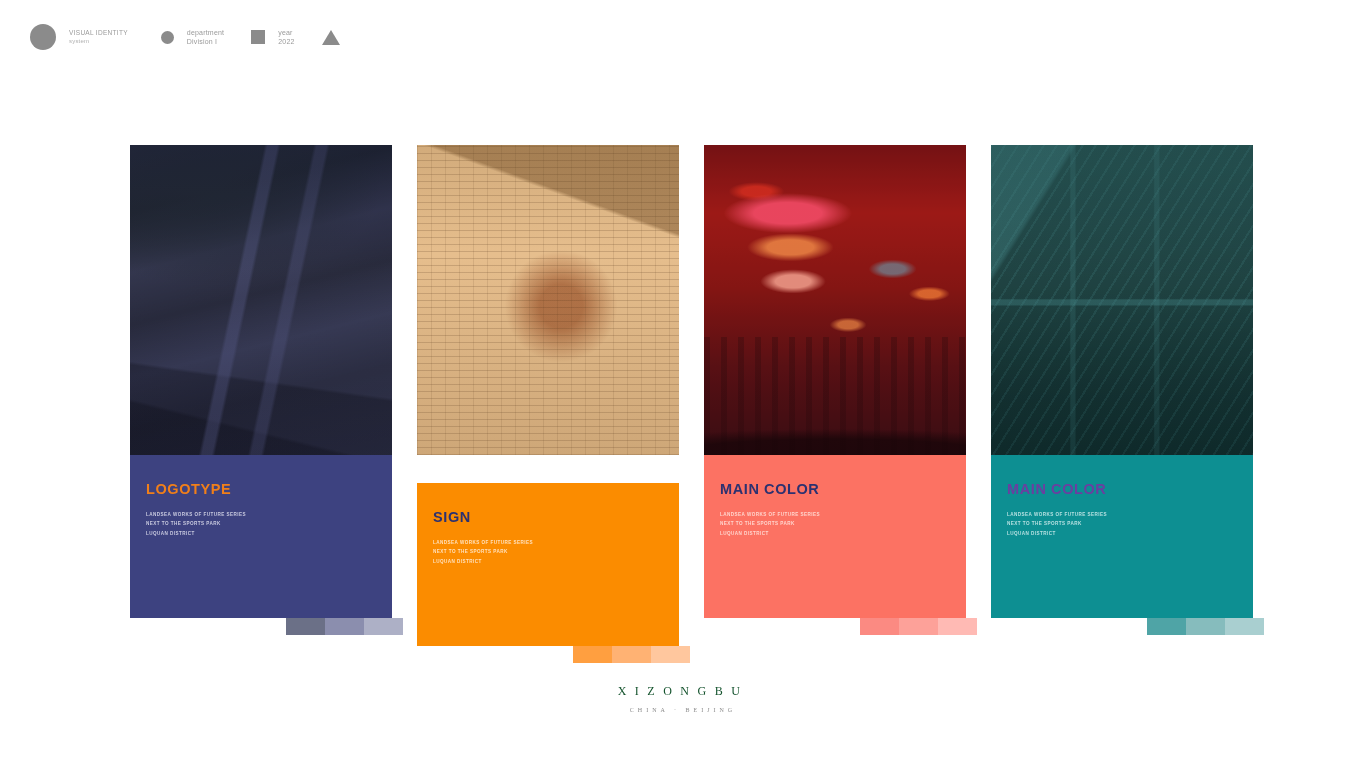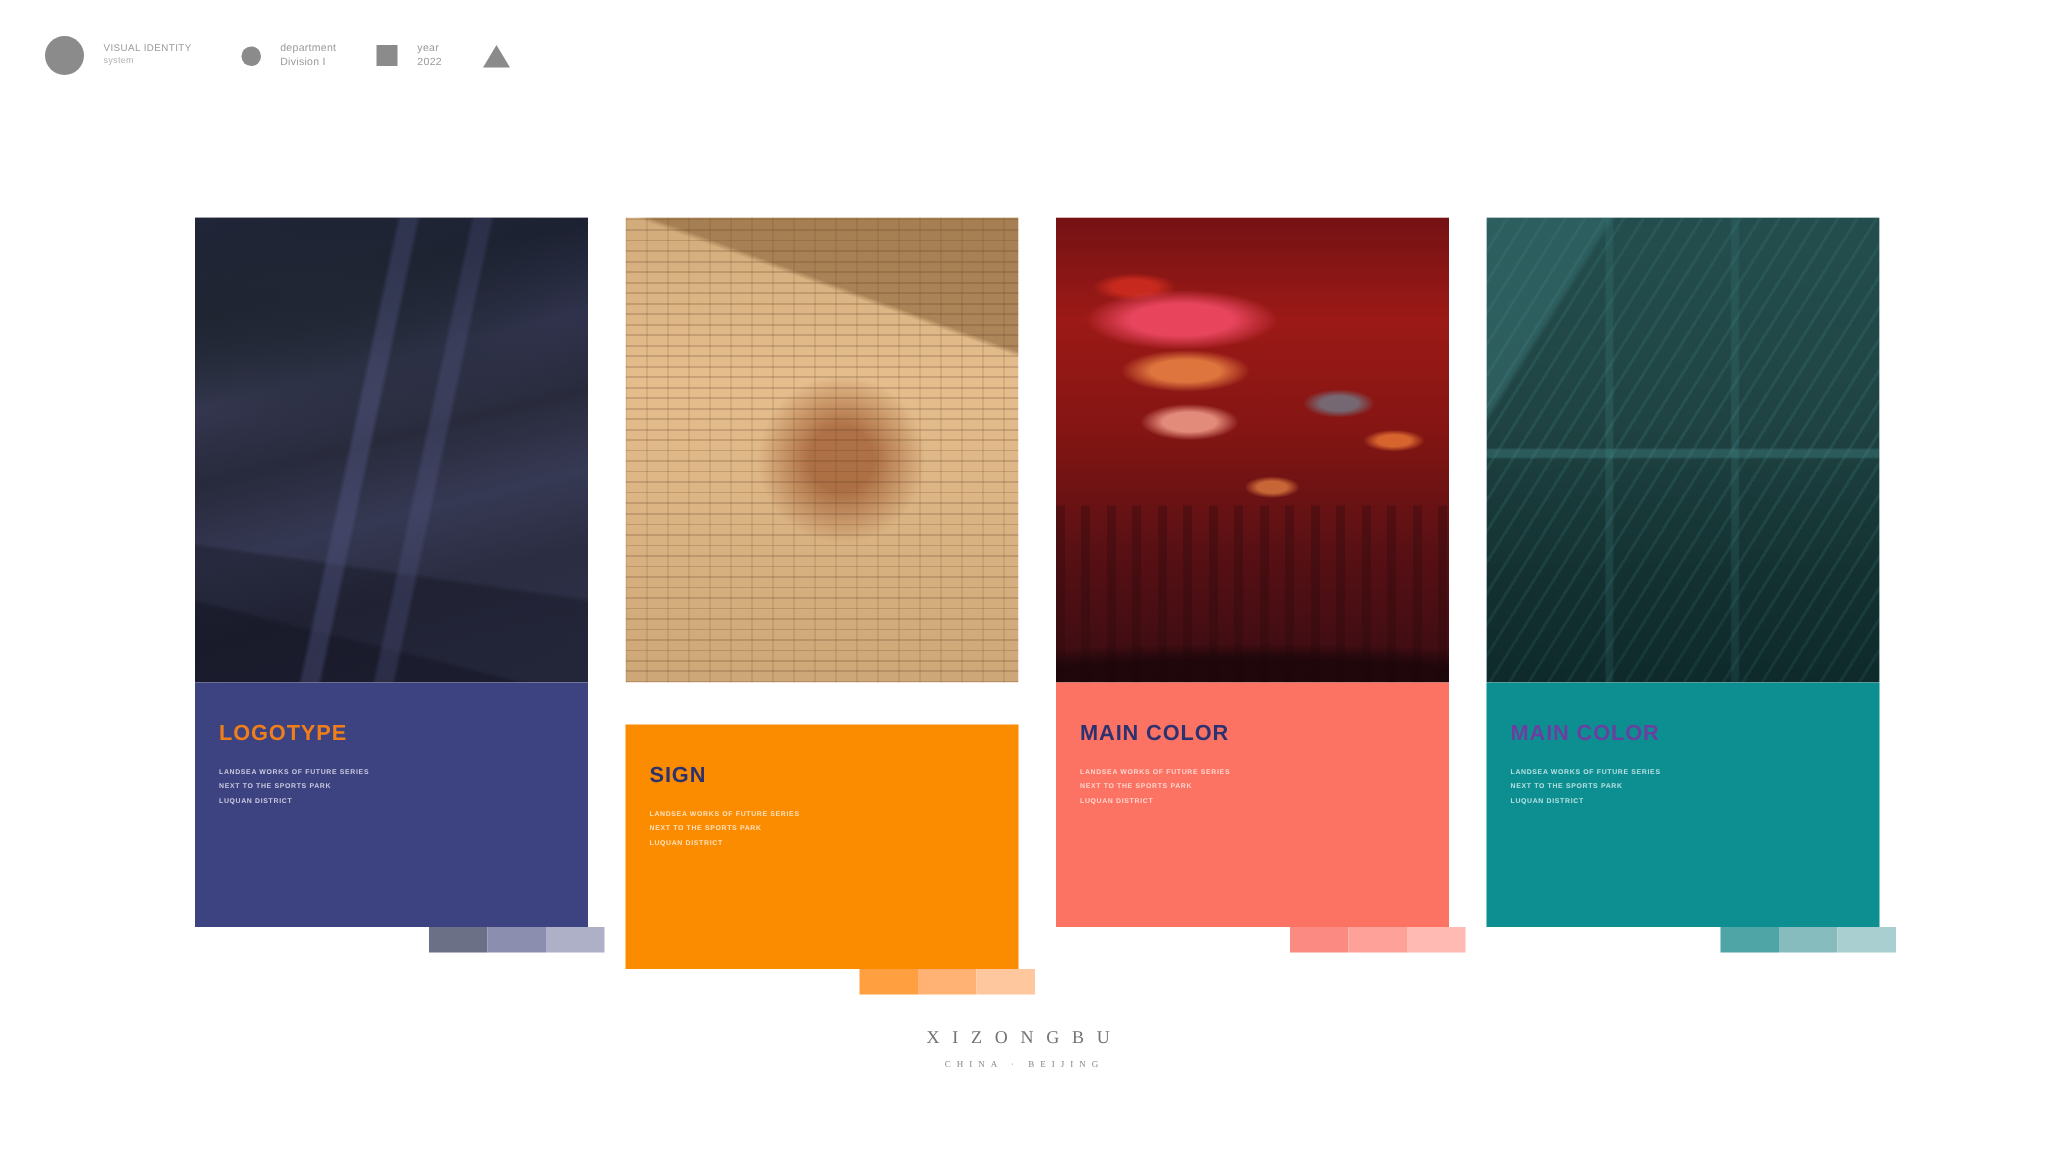--- a/index.html
+++ b/index.html
@@ -62,21 +62,21 @@
     font-size:4.6px; letter-spacing:.45px; line-height:2.05;
     font-weight:600;
   }
 
   .swatches { position:absolute; top:163px; left:156px; display:flex; height:17px; }
   .sw { width:39px; height:17px; }
 
   
   .footer { position:absolute; left:0; right:0; top:684px; text-align:center; }
   .brand {
-    font-size:12px; letter-spacing:8.5px; color:#737373; font-weight:400;
+    font-size:12px; letter-spacing:8.5px; color:#14532d; font-weight:400;
     font-family:"Liberation Serif", serif;
   }
   .brand-sub {
     margin-top:8px; font-size:6px; letter-spacing:4px; color:#8a8a8a;
     font-family:"Liberation Serif", serif;
   }
 </style>
 </head>
 <body>
 

